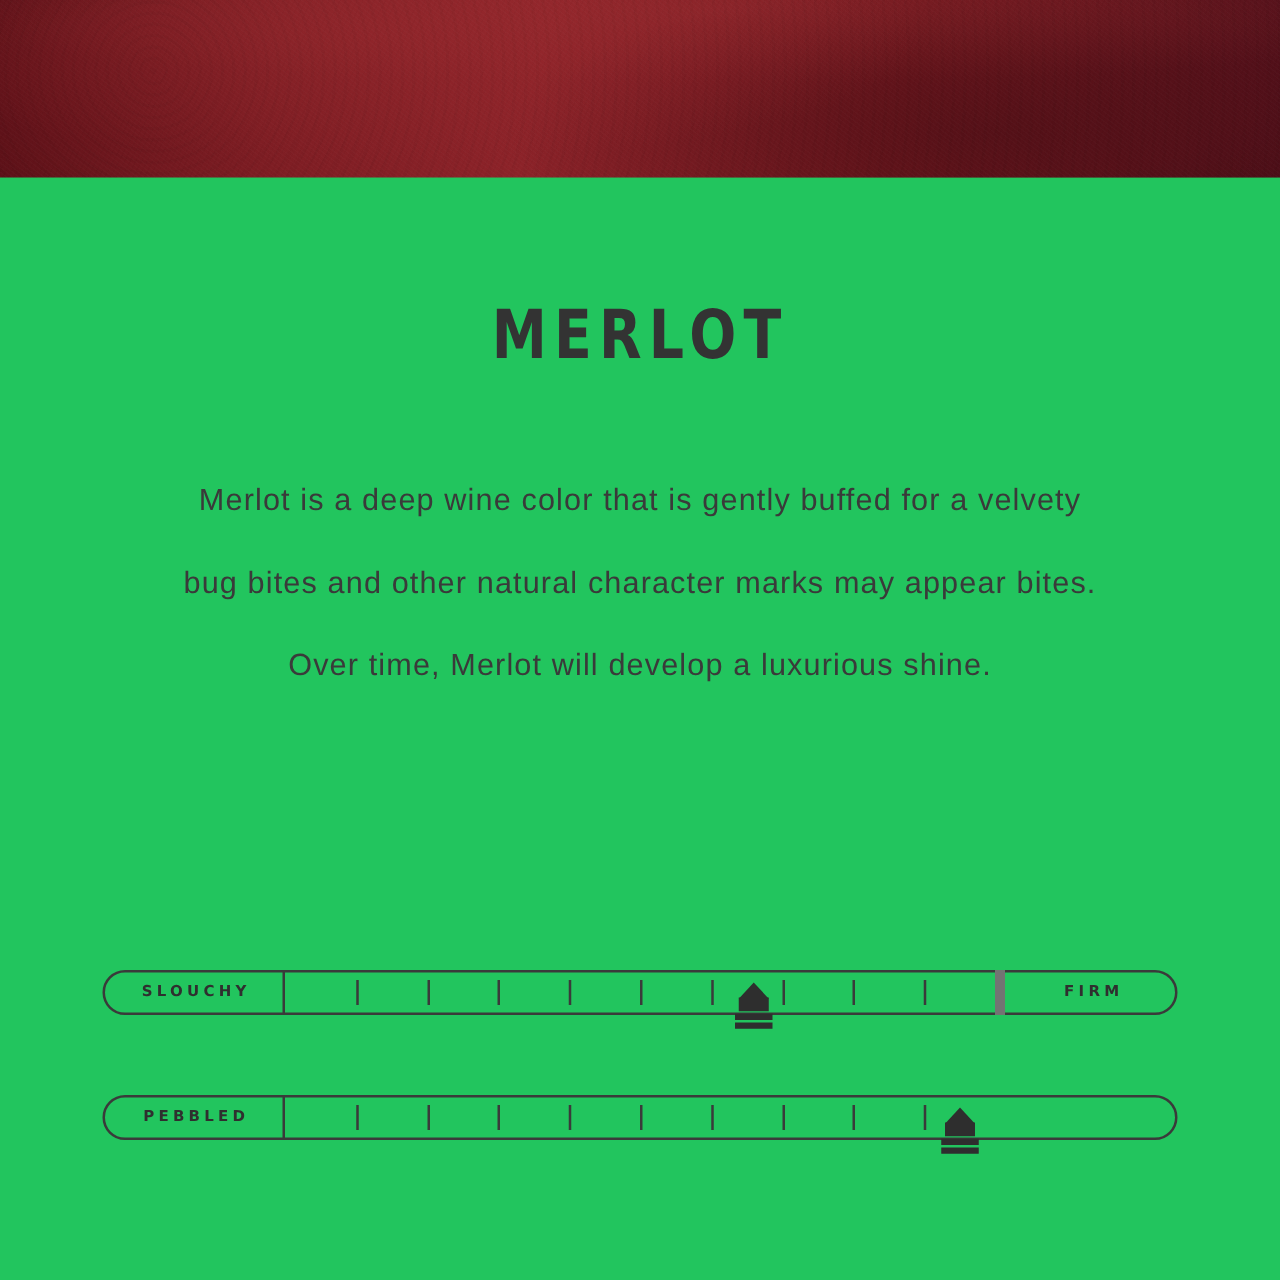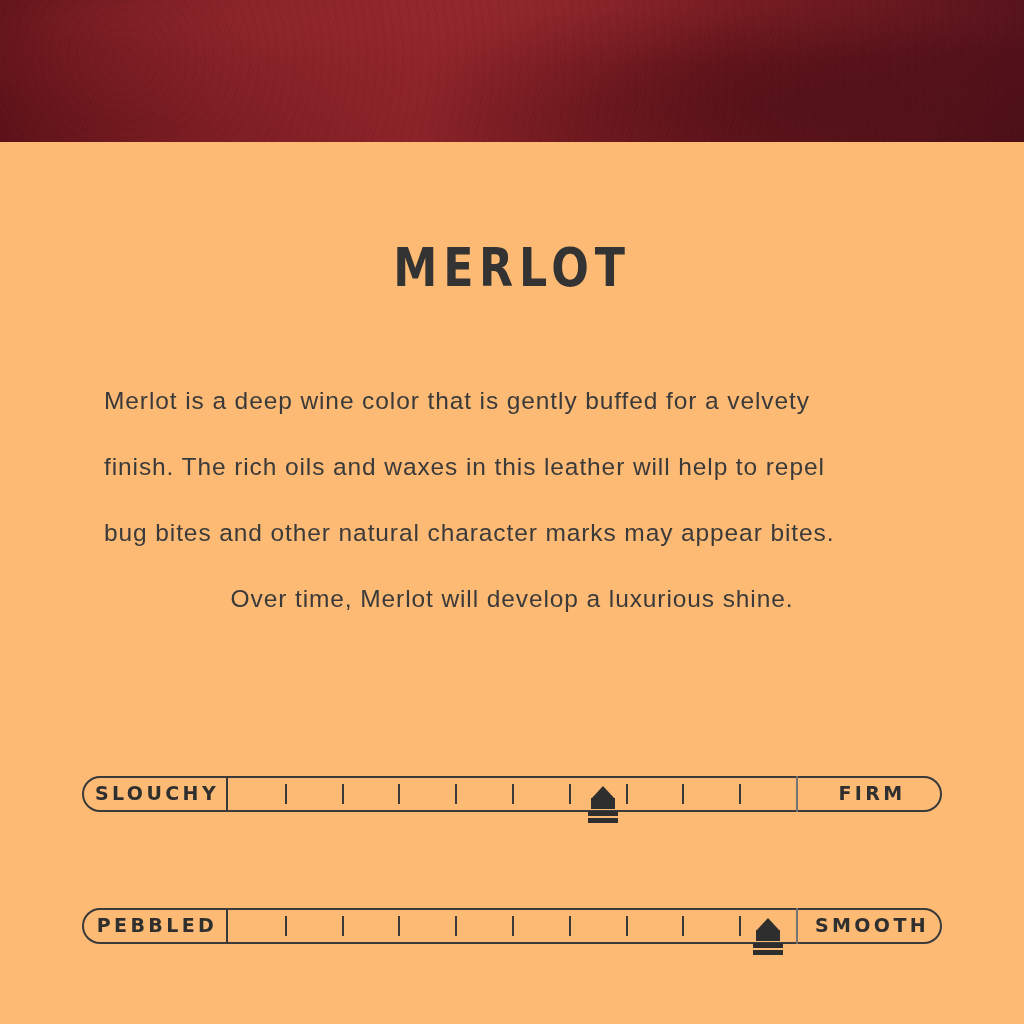--- a/index.html
+++ b/index.html
@@ -12,21 +12,21 @@
     background: #efefef;
     font-family: "Liberation Sans", sans-serif;
     color: #2b2b2b;
     overflow: hidden;
   }
 
   .page {
     position: relative;
     width: 1024px;
     height: 1024px;
-    background: #fdba74;
+    background: #22c55e;
   }
 
   
   .swatch {
     position: absolute;
     top: 0;
     left: 0;
     width: 1024px;
     height: 142px;
     background:
@@ -78,69 +78,69 @@
     letter-spacing: 0.9px;
     text-align: justify;
     text-align-last: center;
   }
   .desc .line {
     display: block;
     white-space: nowrap;
   }
   .desc .justified {
     display: flex;
-    justify-content: flex-start;
+    justify-content: center;
   }
   .desc .justified .w { display: inline-block; }
   .desc .centered { text-align: right; display: block; }
 
   
   .slider {
     position: absolute;
     left: 82px;
     width: 860px;
     height: 36px;
   }
   #slider-firmness { top: 776px; }
-  #slider-texture  { top: 908px; }
+  #slider-texture  { top: 876px; }
 
   .slider-track {
     position: absolute;
     left: 0;
     top: 0;
     width: 860px;
     height: 36px;
     border: 2px solid #3a3a3a;
     border-radius: 18px;
     box-sizing: border-box;
     background: transparent;
   }
   .slider-label {
     position: absolute;
     top: 0;
     height: 36px;
     line-height: 34px;
     font-family: "DejaVu Sans", sans-serif;
     font-weight: 700;
-    font-size: 19px;
+    font-size: 12px;
     letter-spacing: 3.4px;
     color: #2f2f2f;
     text-align: center;
     box-sizing: border-box;
   }
   .slider-label.left {
     left: 0;
     width: 146px;
     border-right: 2px solid #3a3a3a;
     padding-left: 6px;
   }
   .slider-label.right {
     right: 0;
     width: 146px;
-    border-left: 2px solid #737373;
+    border-left: 8px solid #737373;
     padding-left: 4px;
   }
   .ticks {
     position: absolute;
     left: 146px;
     right: 146px;
     top: 0;
     height: 36px;
   }
   .tick {
@@ -201,23 +201,20 @@
   <div class="swatch">
     <div class="swatch-grain"></div>
     <div class="swatch-vignette"></div>
   </div>
 
   <div class="title">MERLOT</div>
 
   <div class="desc">
     <span class="line justified">
       <span class="w">Merlot is a deep wine color that is gently buffed for a velvety</span>
-    </span>
-    <span class="line justified">
-      <span class="w">finish. The rich oils and waxes in this leather will help to repel</span>
     </span>
     <span class="line justified">
       <span class="w">bug bites and other natural character marks may appear bites.</span>
     </span>
     <span class="line centered">Over time, Merlot will develop a luxurious shine.</span>
   </div>
 
   <div class="slider" id="slider-firmness">
     <div class="slider-track"></div>
     <div class="slider-label left">SLOUCHY</div>
@@ -237,21 +234,20 @@
       <div class="house"></div>
         <div class="body"></div>
         <div class="bar1"></div>
         <div class="bar2"></div>
     </div>
   </div>
 
   <div class="slider" id="slider-texture">
     <div class="slider-track"></div>
     <div class="slider-label left">PEBBLED</div>
-    <div class="slider-label right">SMOOTH</div>
     <div class="ticks">
         <div class="tick" style="left: 56.8px;"></div>
         <div class="tick" style="left: 113.6px;"></div>
         <div class="tick" style="left: 170.4px;"></div>
         <div class="tick" style="left: 227.2px;"></div>
         <div class="tick" style="left: 284px;"></div>
         <div class="tick" style="left: 340.8px;"></div>
         <div class="tick" style="left: 397.6px;"></div>
         <div class="tick" style="left: 454.4px;"></div>
         <div class="tick" style="left: 511.2px;"></div>

